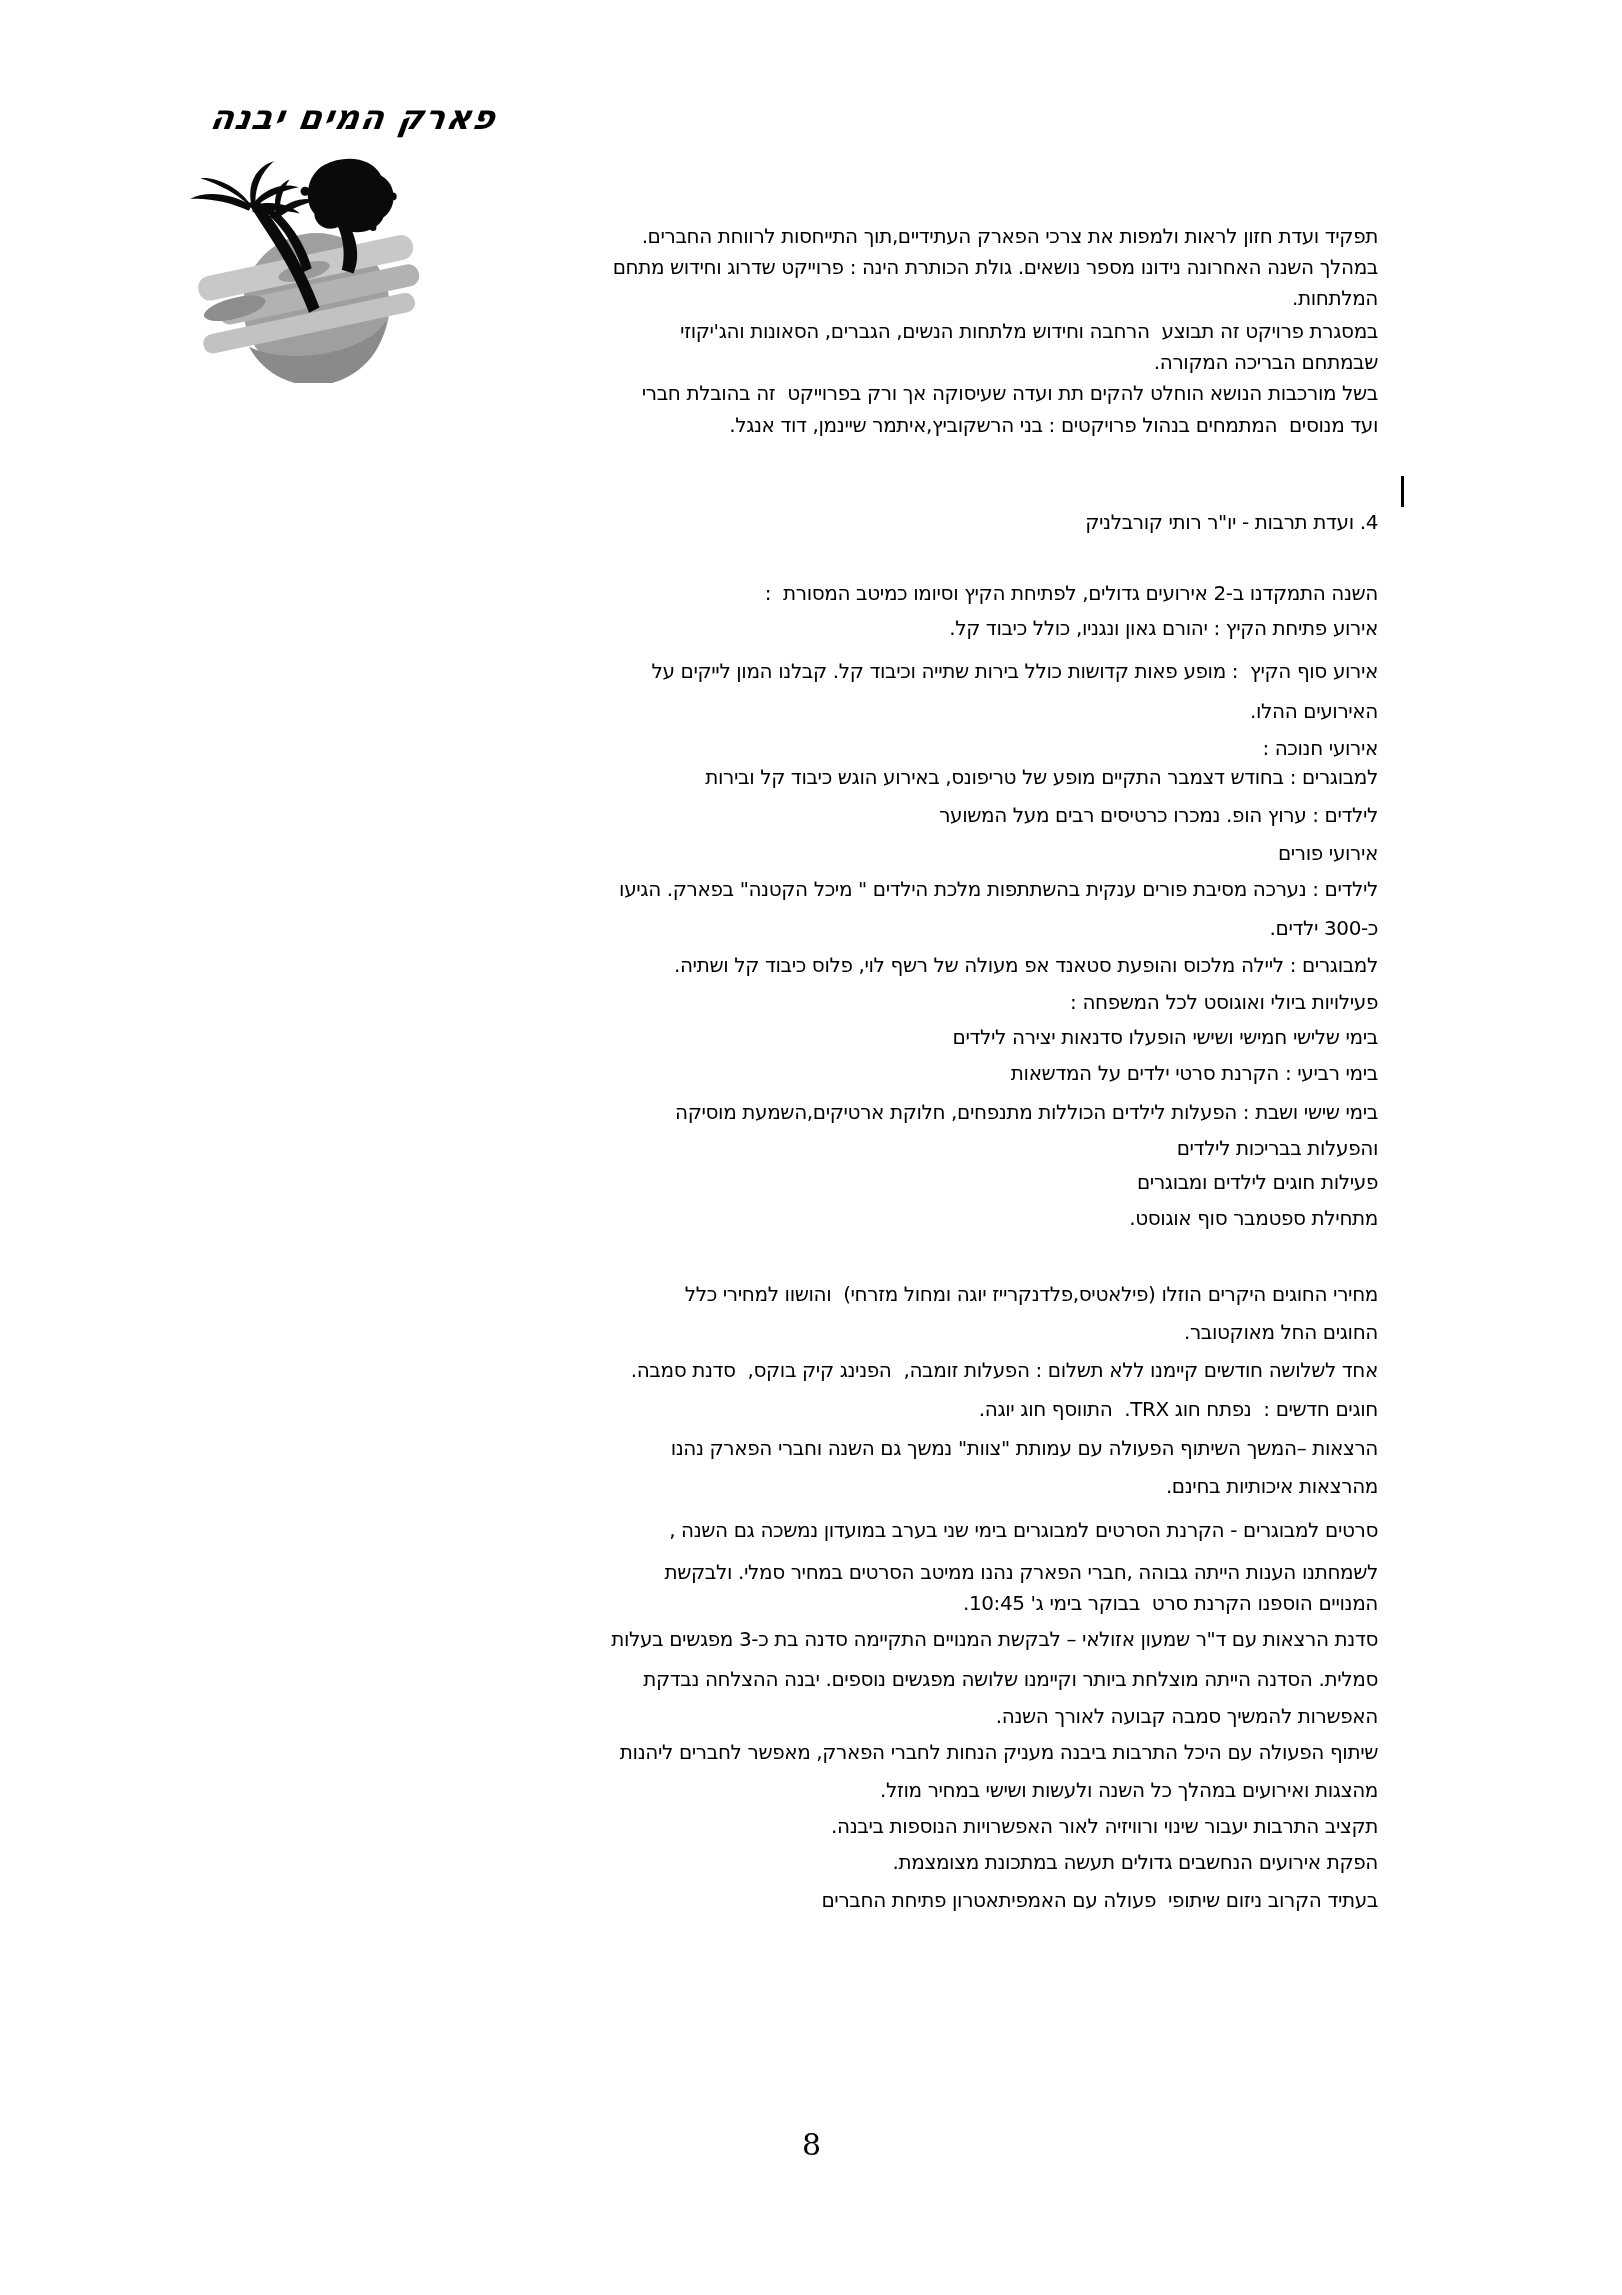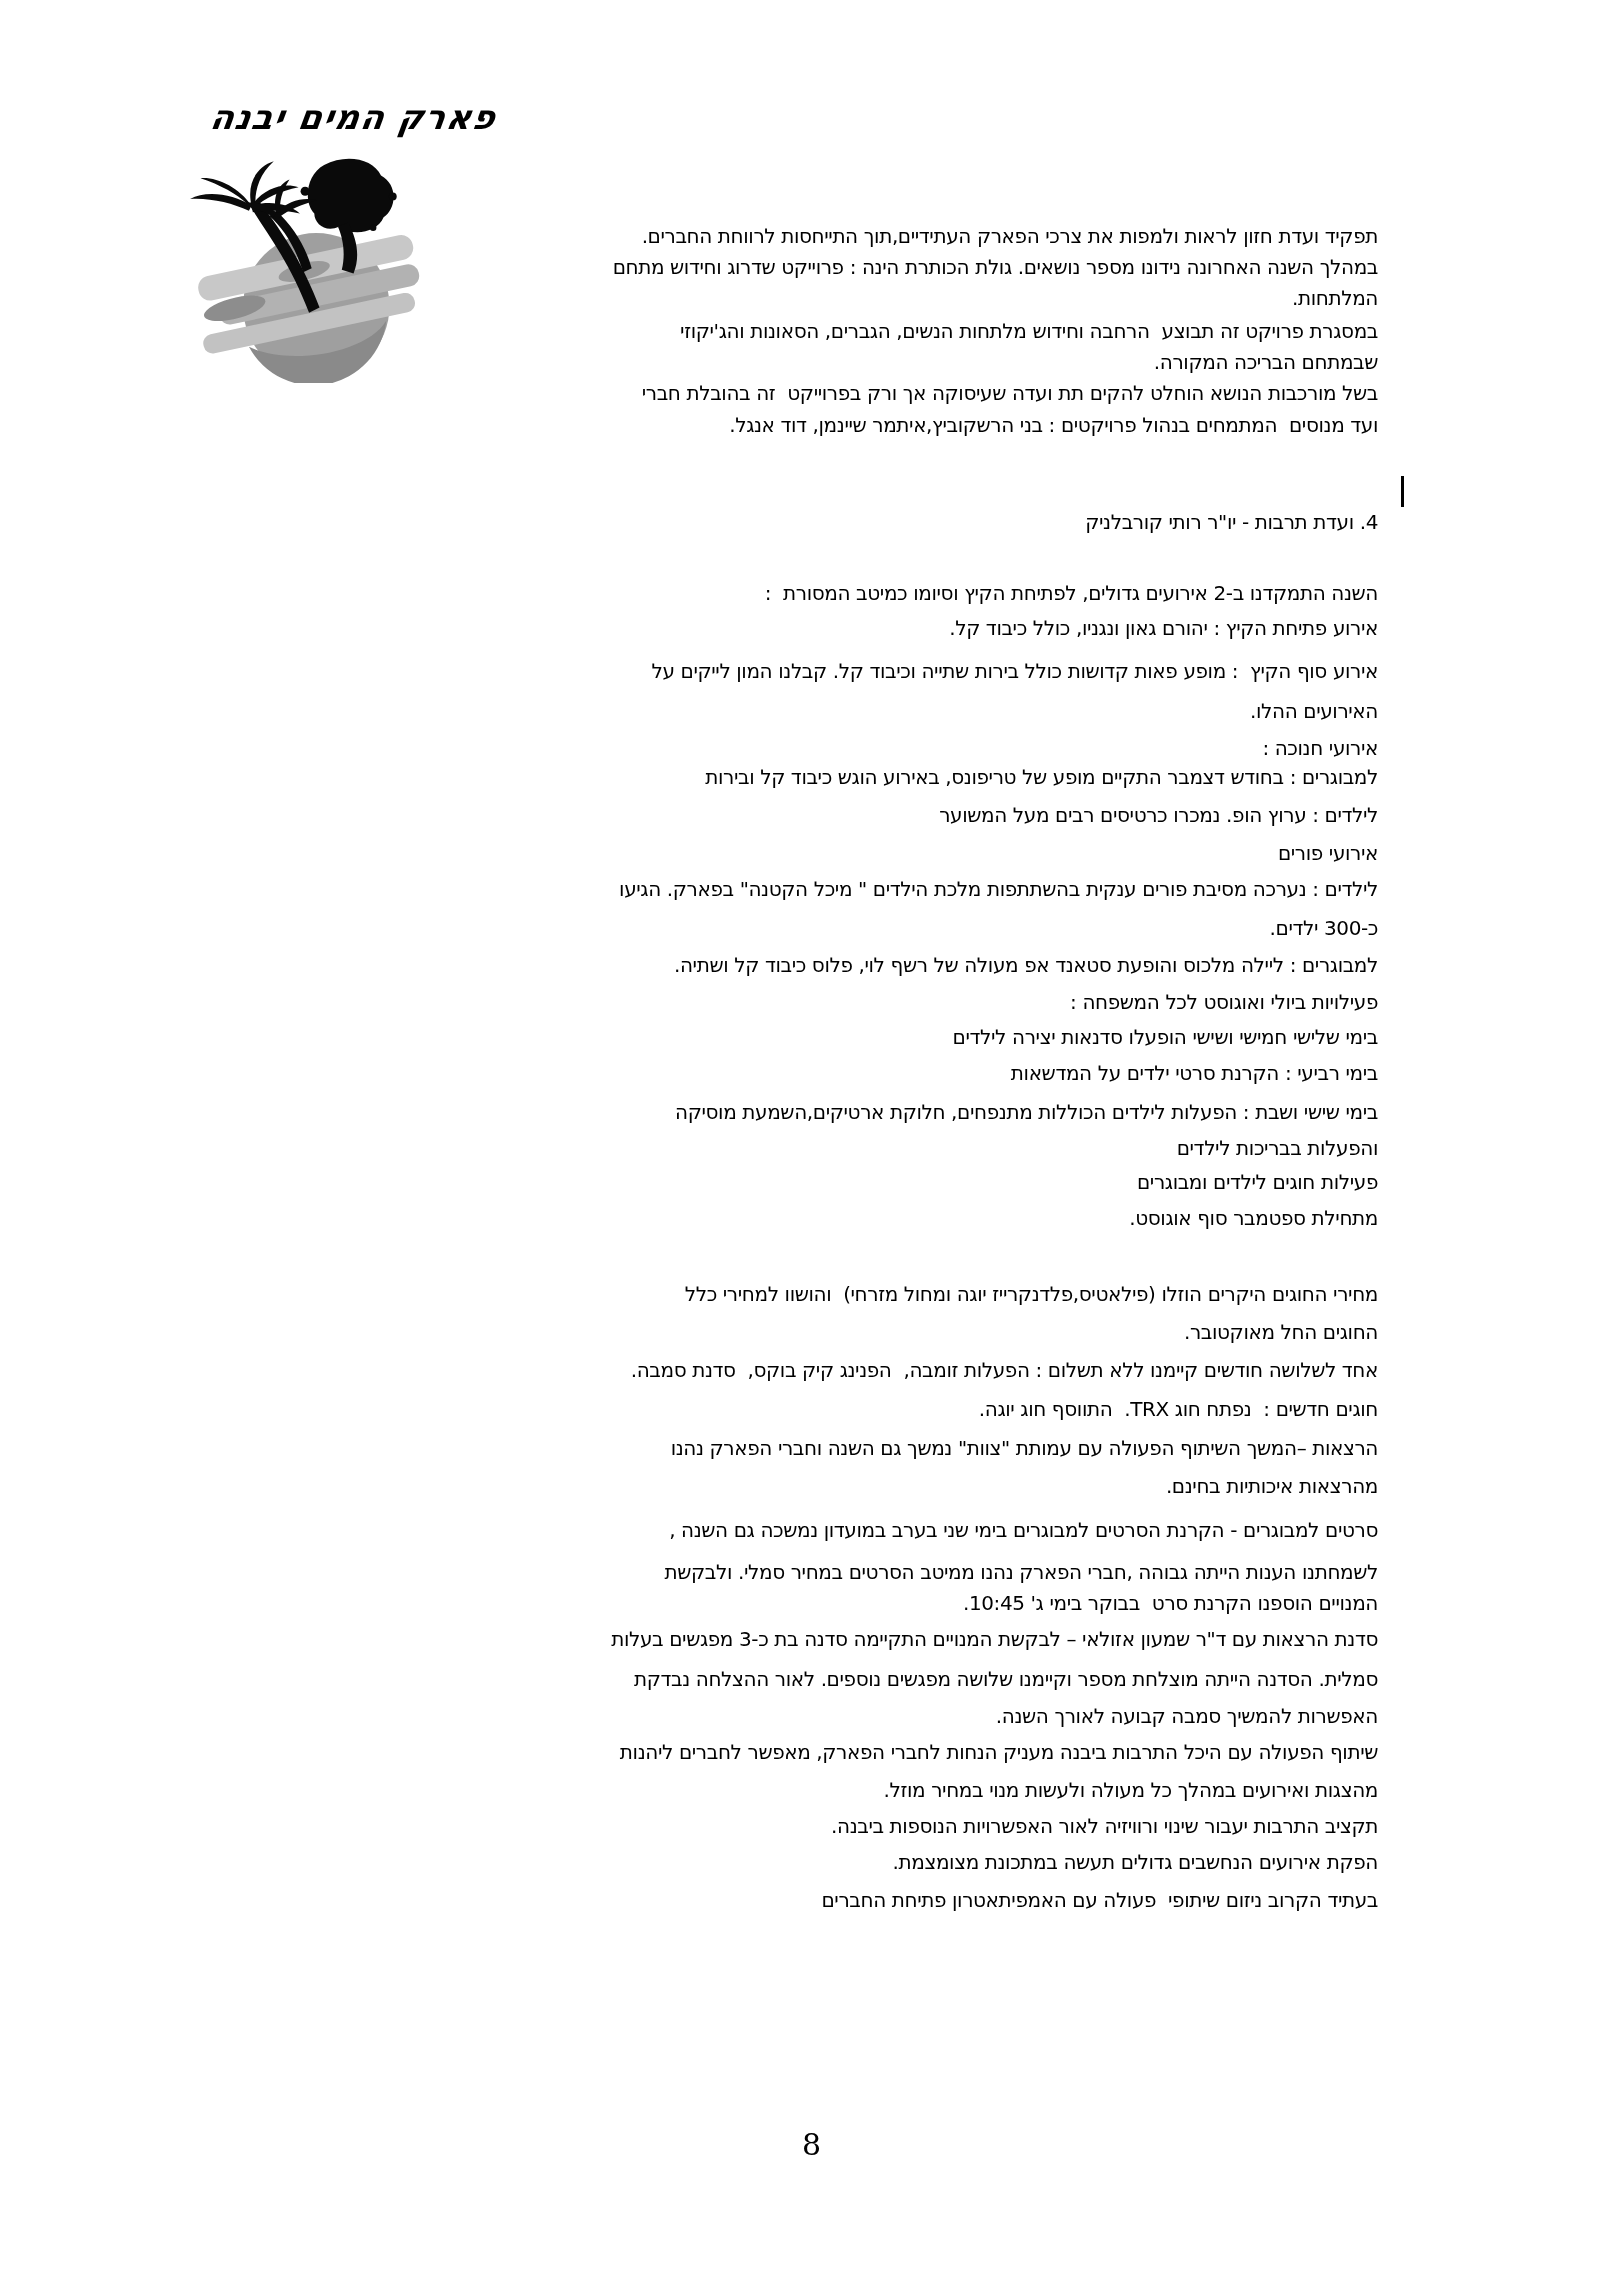--- a/index.html
+++ b/index.html
@@ -135,24 +135,24 @@
   <div class="textline" style="top:1279px">מחירי החוגים היקרים הוזלו (פילאטיס,פלדנקרייז יוגה ומחול מזרחי)  והושוו למחירי כלל</div>
   <div class="textline" style="top:1317px">החוגים החל מאוקטובר.</div>
   <div class="textline" style="top:1355px">אחד לשלושה חודשים קיימנו ללא תשלום : הפעלות זומבה,  הפנינג קיק בוקס,  סדנת סמבה.</div>
   <div class="textline" style="top:1394px">חוגים חדשים :  נפתח חוג TRX.  התווסף חוג יוגה.</div>
   <div class="textline" style="top:1433px">הרצאות –המשך השיתוף הפעולה עם עמותת "צוות" נמשך גם השנה וחברי הפארק נהנו</div>
   <div class="textline" style="top:1471px">מהרצאות איכותיות בחינם.</div>
   <div class="textline" style="top:1557px">לשמחתנו הענות הייתה גבוהה ,חברי הפארק נהנו ממיטב הסרטים במחיר סמלי. ולבקשת</div>
   <div class="textline" style="top:1515px">סרטים למבוגרים - הקרנת הסרטים למבוגרים בימי שני בערב במועדון נמשכה גם השנה ,</div>
   <div class="textline" style="top:1588px">המנויים הוספנו הקרנת סרט  בבוקר בימי ג' 10:45.</div>
   <div class="textline" style="top:1624px">סדנת הרצאות עם ד"ר שמעון אזולאי – לבקשת המנויים התקיימה סדנה בת כ-3 מפגשים בעלות</div>
-  <div class="textline" style="top:1664px">סמלית. הסדנה הייתה מוצלחת מספר וקיימנו שלושה מפגשים נוספים. לאור ההצלחה נבדקת</div>
+  <div class="textline" style="top:1664px">סמלית. הסדנה הייתה מוצלחת ביותר וקיימנו שלושה מפגשים נוספים. יבנה ההצלחה נבדקת</div>
   <div class="textline" style="top:1701px">האפשרות להמשיך סמבה קבועה לאורך השנה.</div>
   <div class="textline" style="top:1737px">שיתוף הפעולה עם היכל התרבות ביבנה מעניק הנחות לחברי הפארק, מאפשר לחברים ליהנות</div>
-  <div class="textline" style="top:1775px">מהצגות ואירועים במהלך כל מעולה ולעשות מנוי במחיר מוזל.</div>
+  <div class="textline" style="top:1775px">מהצגות ואירועים במהלך כל השנה ולעשות ושישי במחיר מוזל.</div>
   <div class="textline" style="top:1811px">תקציב התרבות יעבור שינוי ורוויזיה לאור האפשרויות הנוספות ביבנה.</div>
   <div class="textline" style="top:1847px">הפקת אירועים הנחשבים גדולים תעשה במתכונת מצומצמת.</div>
   <div class="textline" style="top:1885px">בעתיד הקרוב ניזום שיתופי  פעולה עם האמפיתאטרון פתיחת החברים</div>
 
   <div class="pagenum">8</div>
 
 </div>
 
 
 </body></html>

